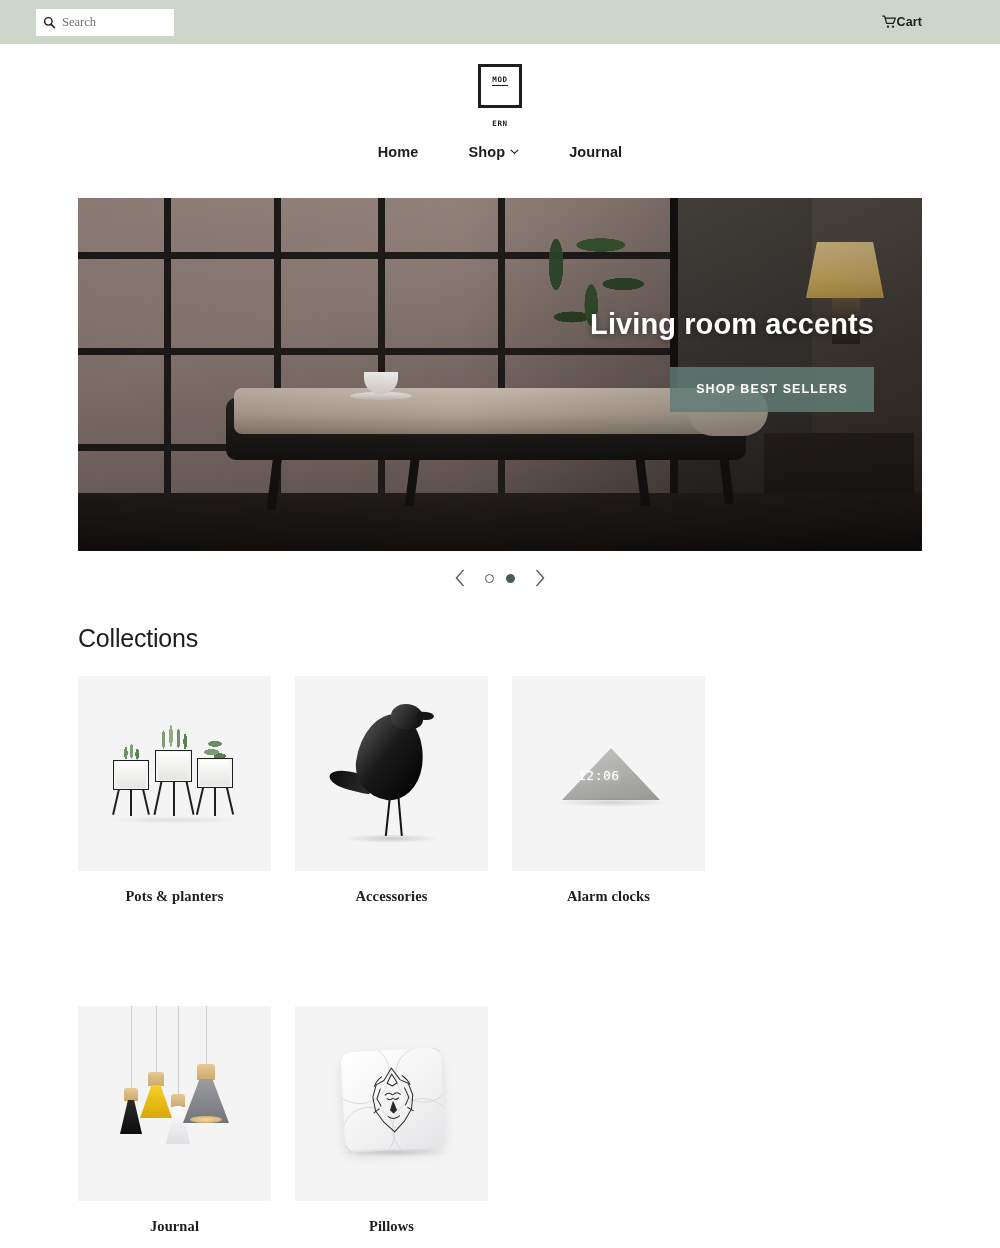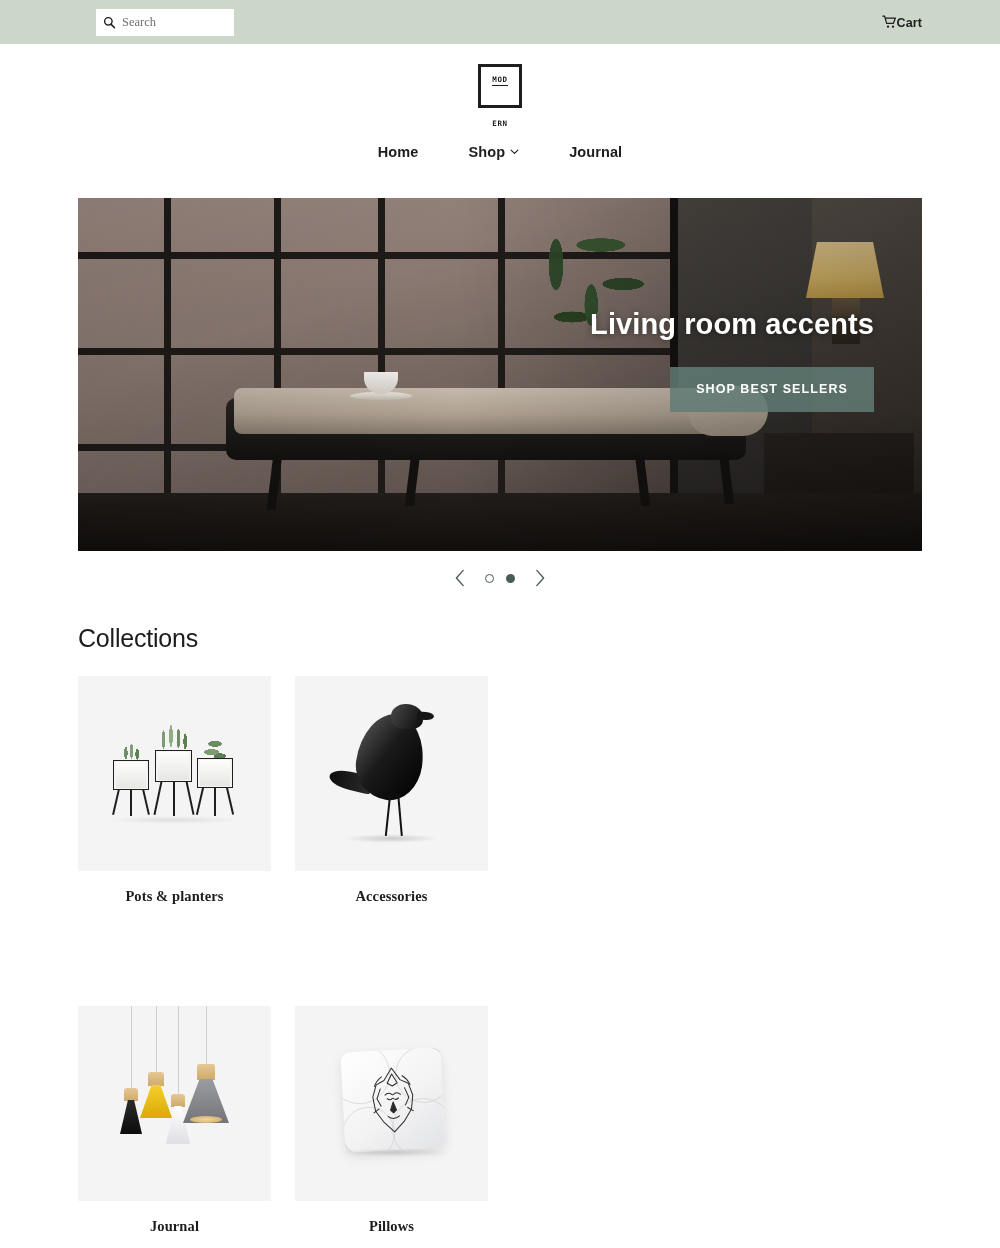--- a/index.html
+++ b/index.html
@@ -12,42 +12,42 @@
     color:#1c1d1d;
     overflow:hidden;
     position:relative;
   }
 
   
   .topbar{
     height:44px; width:100%;
     background:#ccd6c9;
     display:flex; align-items:center;
-    padding:0 96px;
+    padding:0 36px;
     position:relative;
   }
   .search-wrap{
     width:138px; height:27px;
     background:#ffffff;
     display:flex; align-items:center;
     padding:0 7px;
     border:0;
   }
   .search-ico{ width:13px; height:13px; flex:0 0 13px; margin-right:6px; display:block; }
   .search-input{
     border:0; outline:0; background:transparent;
     font-family:"Liberation Serif", serif;
     font-size:12.5px; color:#6d6d6d;
     width:100%; padding:0;
   }
   .search-input::placeholder{ color:#6f6f6f; opacity:1; }
 
   .cart{
     position:absolute; right:78px; top:50%; transform:translateY(-50%);
-    display:flex; align-items:center; 
+    display:flex; align-items:flex-start; 
     cursor:pointer;
   }
   .cart-ico{ width:15px; height:15px; display:block; }
   .cart-label{ font-size:12.5px; font-weight:700; color:#1c1d1d; letter-spacing:.1px;}
 
   
   .logo-row{ height:83px; display:flex; align-items:center; justify-content:center; }
   .logo{
     width:44px; height:44px;
     border:3px solid #1c1d1d;
@@ -476,20 +476,30 @@
           <div class="bird-head"></div>
           <div class="bird-beak"></div>
           <div class="bird-leg" style="left:92px;top:118px;transform:rotate(6deg);"></div>
           <div class="bird-leg" style="left:104px;top:118px;transform:rotate(-5deg);"></div>
           <div class="bird-shadow"></div>
         </div>
       </div>
       <div class="card-label">Accessories</div>
     </div>
 
+    <div class="card">
+      <div class="card-img">
+        <div class="art">
+          <div class="clock"></div>
+          <div class="clock-face">12:06</div>
+          <div class="clock-shadow"></div>
+        </div>
+      </div>
+      <div class="card-label">Alarm clocks</div>
+    </div>
   </div>
 
   <div class="row-gap"></div>
 
   <div class="grid">
 
     <div class="card">
       <div class="card-img">
         <div class="art">
           <div class="cord" style="left:53px;height:82px;"></div>

